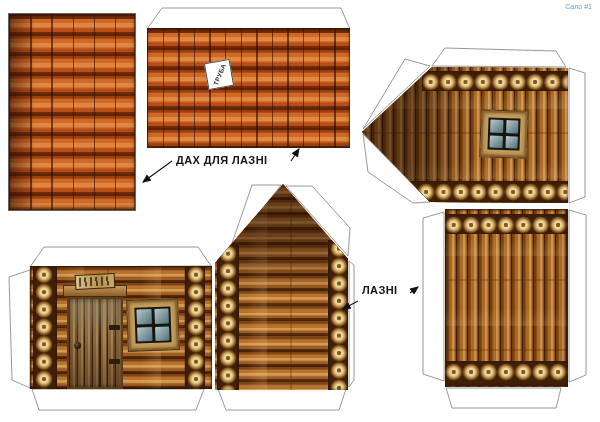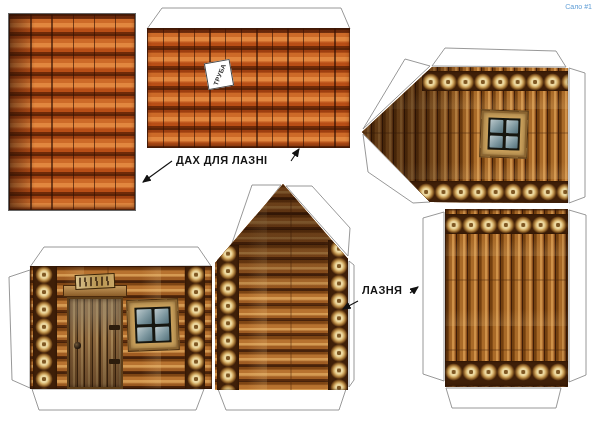--- a/index.html
+++ b/index.html
@@ -224,16 +224,16 @@
     </defs>
     <g stroke="#111" stroke-width="1.1" fill="none">
       <path d="M172,161 L143,182" marker-end="url(#ah)"></path>
       <path d="M291,161 L299,149" marker-end="url(#ah)"></path>
       <path d="M410,293 L418,287" marker-end="url(#ah)"></path>
       <path d="M358,301 L343,309" marker-end="url(#ah)"></path>
     </g>
   </svg>
 
   <div id="caption-roof" class="caption">ДАХ ДЛЯ ЛАЗНІ</div>
-  <div id="caption-building" class="caption">ЛАЗНЯ</div>
+  <div id="caption-building" class="caption">ЛАЗНІ</div>
   <div id="series-label">Сало #1</div>
 
 </div>
 
 </body></html>

